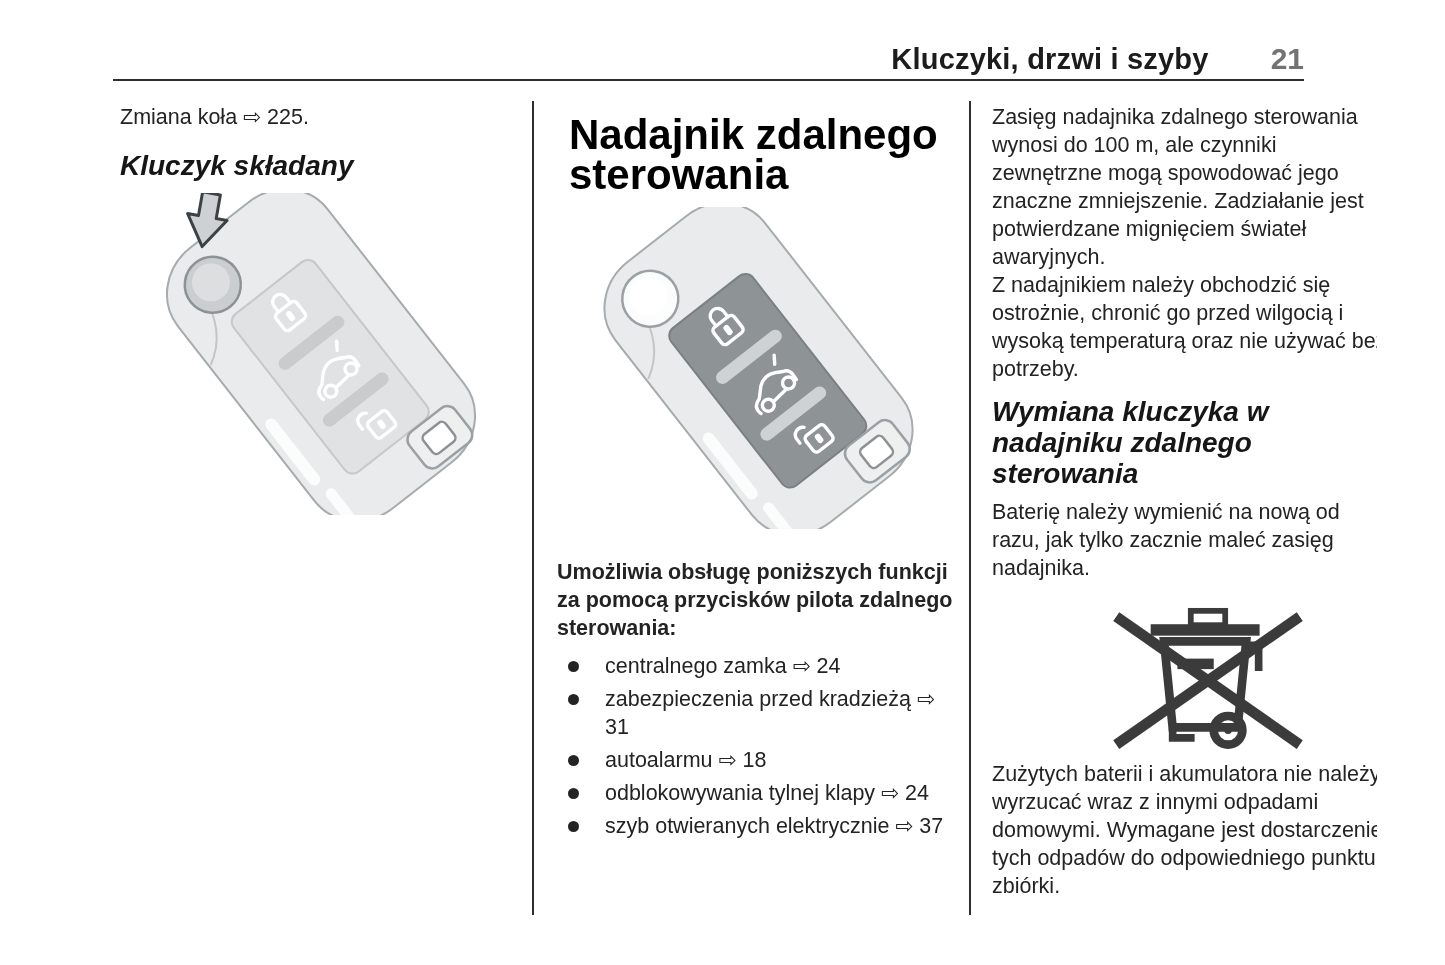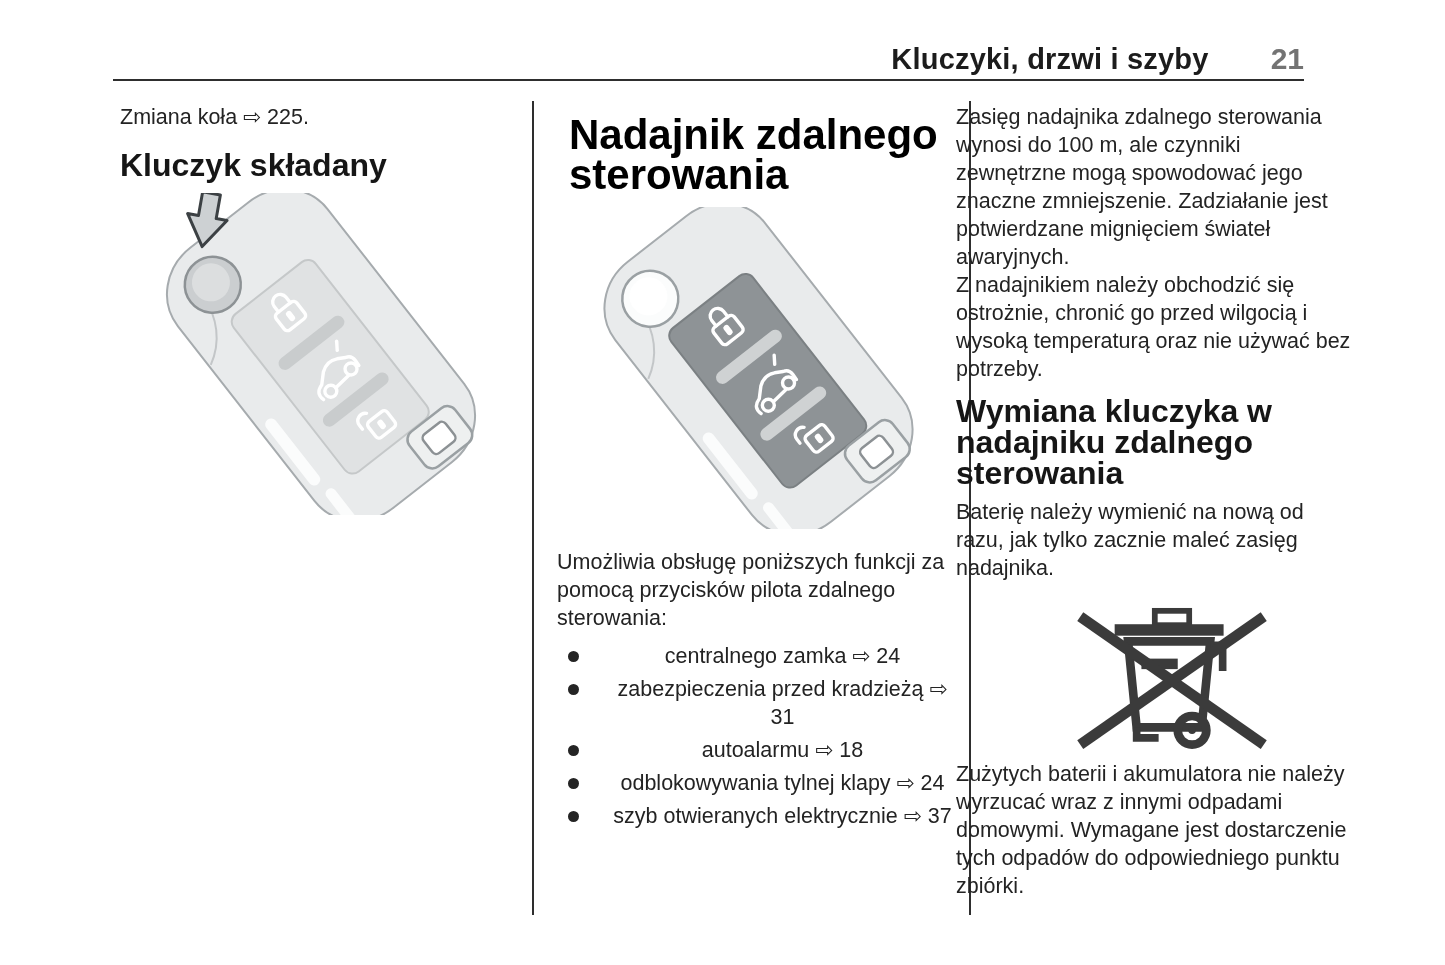--- a/index.html
+++ b/index.html
@@ -20,39 +20,39 @@
 
   
   .divider { position:absolute; top:101px; height:814px; width:2px; background:#2e2e2e; }
   .divider.d1 { left:532px; }
   .divider.d2 { left:969px; }
 
   
   .col { position:absolute; top:103px; }
   .col1 { left:120px; width:402px; }
   .col2 { left:557px; width:403px; }
-  .col3 { left:956px; width:400px; }
+  .col3 { left:992px; width:400px; }
 
   p.body { font-size:21.5px; line-height:28px; margin:0; }
   .col3 p.body + p.body { }
 
   h2.sec { font-size:42px; line-height:40px; font-weight:bold; color:#000000; margin:12px; }
-  h3.sub { font-size:32px; line-height:31px; font-weight:bold; color:#161616; margin:0; }
+  h3.sub { font-size:28px; line-height:31px; font-weight:bold; color:#161616; margin:0;font-style:italic; }
   .col1 h3.sub { margin-top:19px; }
   .col3 h3.sub { margin-top:13px; }
   .col3 h3.sub + p.body { margin-top:9px; }
 
   .col1 p.body.after-fig { margin-top:17px; }
-  .col2 p.body.intro { margin-top:19px; }
+  .col2 p.body.intro { margin-top:29px;font-weight:bold; }
 
   
   ul.funcs { list-style:none; margin:10px 0 0; padding:0; }
   ul.funcs li {
     position:relative; padding-left:48px; margin-top:5px;
-    font-size:21.5px; line-height:28px;text-align:center;
+    font-size:21.5px; line-height:28px;
   }
   ul.funcs li::before {
     content:""; position:absolute; left:11px; top:9px;
     width:11px; height:11px; border-radius:50%; background:#242424;
   }
 
   
   figure { margin:0; padding:0; }
   .key-fig { margin-top:12px; width:402px; height:322px;
     --panel:#e0e2e3; --panel-stroke:#c5c8c9; --divider:#c9cccd;

